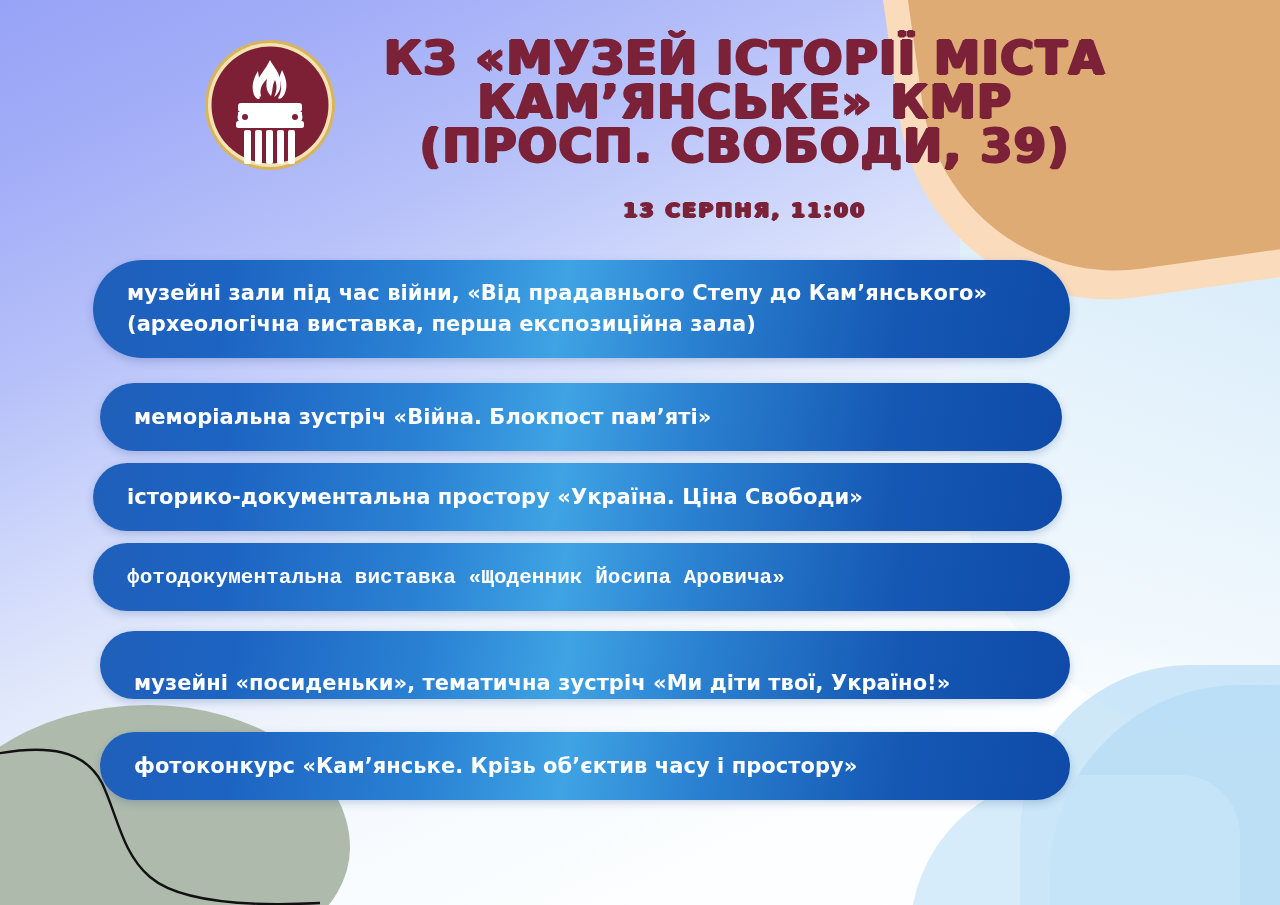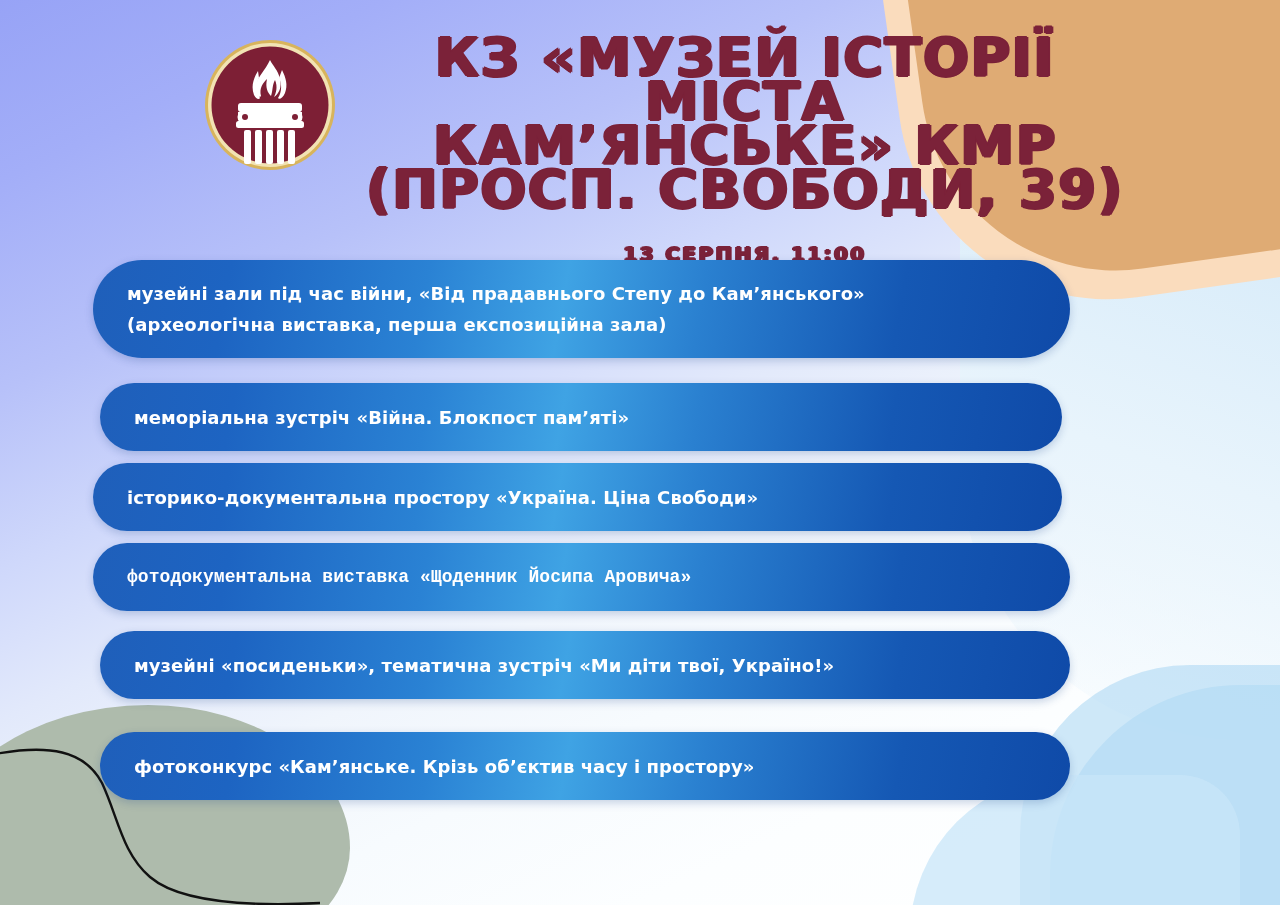--- a/index.html
+++ b/index.html
@@ -133,21 +133,21 @@
   .title-block {
     position: absolute;
     left: 350px;
     top: 36px;
     width: 790px;
     text-align: center;
   }
   .poster-title {
     font-family: "DejaVu Sans", sans-serif;
     font-weight: 700;
-    font-size: 54px;
+    font-size: 46px;
     line-height: 44px;
     letter-spacing: 1.6px;
     color: #7b2239;
     text-transform: uppercase;
     text-shadow:
        0 0 0 #7b2239,
        1.6px 0 0 #7b2239,
       -1.6px 0 0 #7b2239,
        0 1.4px 0 #7b2239,
        0 -1.4px 0 #7b2239;
@@ -178,21 +178,21 @@
   }
   .pill {
     position: absolute;
     display: flex;
     align-items: center;
     box-sizing: border-box;
     border-radius: 60px;
     color: #ffffff;
     font-family: "DejaVu Sans", sans-serif;
     font-weight: 700;
-    font-size: 18px;
+    font-size: 21px;
     line-height: 31px;
     letter-spacing: 0.05px;
     padding: 0 34px;
     background:
       linear-gradient(100deg,
         #1f5fba 0%,
         #1d64c2 14%,
         #2a82d4 34%,
         #3fa3e4 48%,
         #2a80d0 62%,
@@ -275,21 +275,21 @@
     </div>
 
     <div class="pill" style="left:93px; top:208px; width:969px; height:68px;">
       <span class="pill-text">історико-документальна простору «Україна. Ціна Свободи»</span>
     </div>
 
     <div class="pill" style="left:93px; top:288px; width:977px; height:68px;font-family:Liberation Mono, monospace;">
       <span class="pill-text">фотодокументальна виставка «Щоденник Йосипа Аровича»</span>
     </div>
 
-    <div class="pill" style="left:100px; top:376px; width:970px; height:68px;">
+    <div class="pill" style="left:100px; top:376px; width:970px; height:68px;align-items:flex-end;">
       <span class="pill-text">музейні «посиденьки», тематична зустріч «Ми діти твої, Україно!»</span>
     </div>
 
     <div class="pill" style="left:100px; top:470px; width:970px; height:68px;margin-top:7px;">
       <span class="pill-text">фотоконкурс «Кам’янське. Крізь об’єктив часу і простору»</span>
     </div>
 
   </div>
 </div>
 

